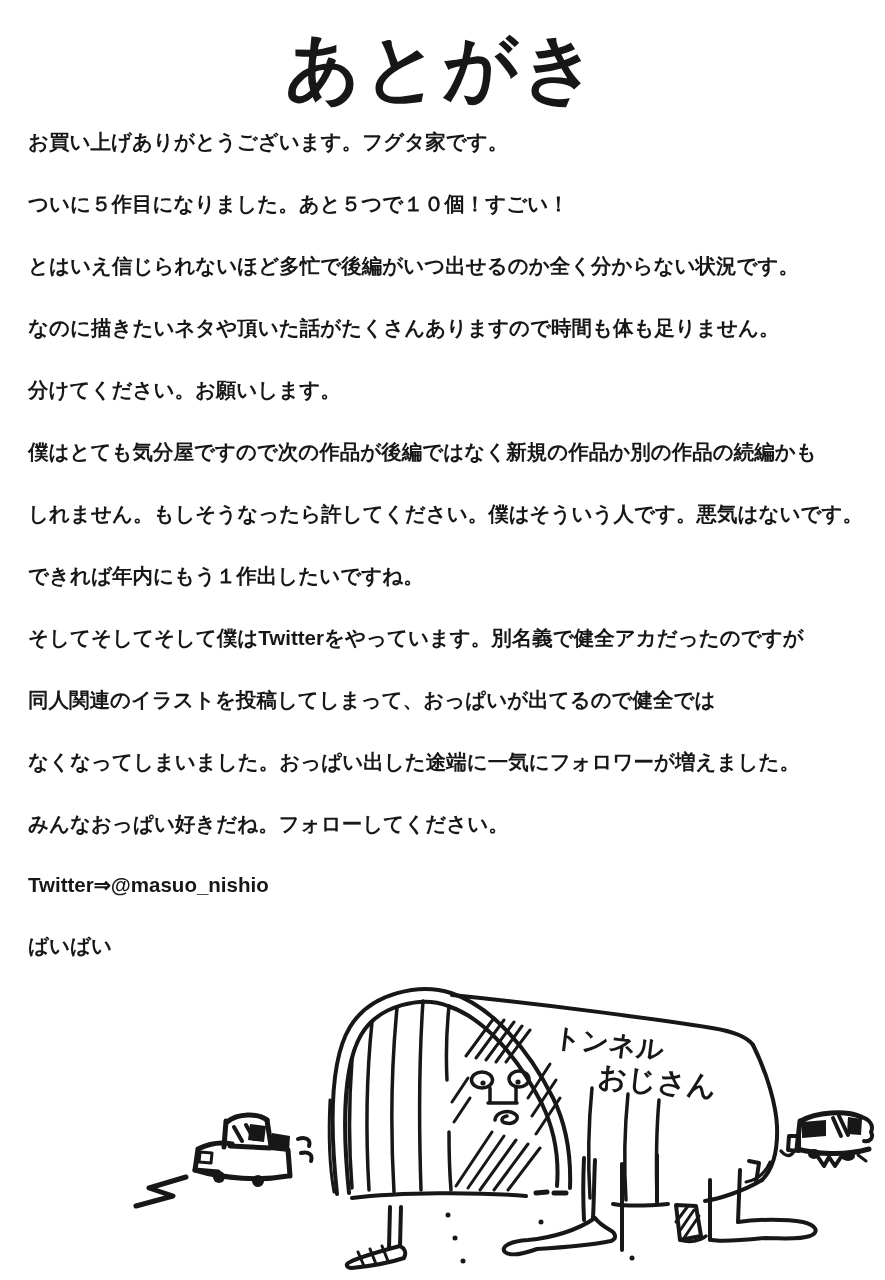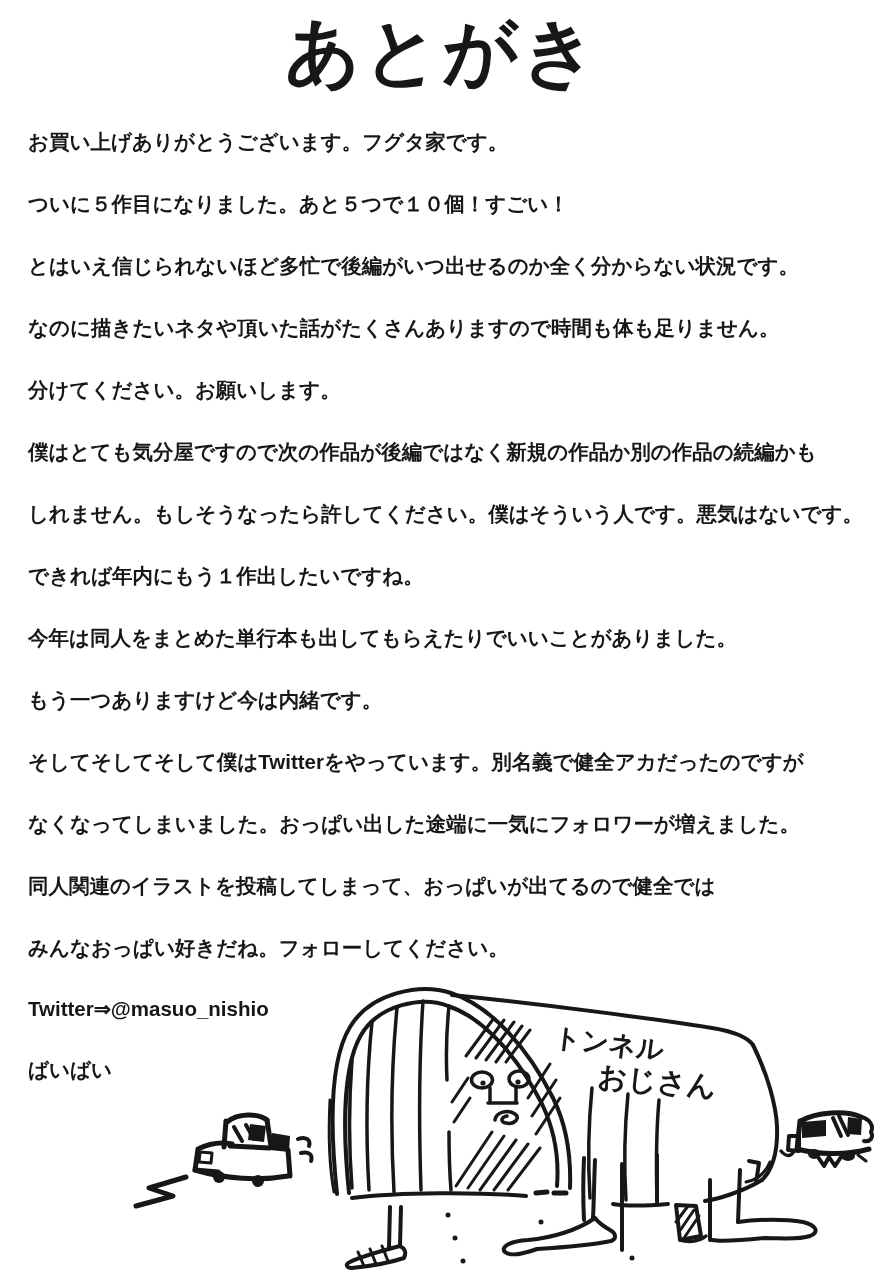--- a/index.html
+++ b/index.html
@@ -3,21 +3,21 @@
 <meta charset="utf-8">
 <style>
   html,body{margin:0;padding:0;}
   body{
     width:885px;height:1280px;
     background:#ffffff;color:#171717;
     font-family:"Liberation Sans",sans-serif;
     position:relative;overflow:hidden;
   }
   .title{
-    margin:0;padding-top:4px;height:96px;line-height:96px;
+    margin:16px;padding-top:4px;height:96px;line-height:96px;
     text-align:center;
     font-family:Liberation Serif, serif;
     font-weight:bold;font-size:74px;letter-spacing:3px;
   }
   .text-block{
     position:absolute;top:98px;left:28px;right:0;
     font-size:20.5px;line-height:37px;font-weight:600;
   }
   .para{margin:0 0 24px 0;}
   .line{white-space:nowrap;margin-top:25px;}
@@ -41,27 +41,23 @@
         <div class="line">とはいえ信じられないほど多忙で後編がいつ出せるのか全く分からない状況です。</div>
         <div class="line">なのに描きたいネタや頂いた話がたくさんありますので時間も体も足りません。</div>
         <div class="line">分けてください。お願いします。</div>
       </div>
       <div class="para">
         <div class="line">僕はとても気分屋ですので次の作品が後編ではなく新規の作品か別の作品の続編かも</div>
         <div class="line">しれません。もしそうなったら許してください。僕はそういう人です。悪気はないです。</div>
         <div class="line">できれば年内にもう１作出したいですね。</div>
       </div>
       <div class="para">
-        <div class="line">今年は同人をまとめた単行本も出してもらえたりでいいことがありました。</div>
-        <div class="line">もう一つありますけど今は内緒です。</div>
-      </div>
-      <div class="para">
         <div class="line">そしてそしてそして僕はTwitterをやっています。別名義で健全アカだったのですが</div>
+        <div class="line">同人関連のイラストを投稿してしまって、おっぱいが出てるので健全では</div>
         <div class="line">なくなってしまいました。おっぱい出した途端に一気にフォロワーが増えました。</div>
-        <div class="line">同人関連のイラストを投稿してしまって、おっぱいが出てるので健全では</div>
         <div class="line">みんなおっぱい好きだね。フォローしてください。</div>
       </div>
     </div>
   <p class="contact">Twitter⇒@masuo_nishio</p>
   <p class="signoff">ばいばい</p>
 </main>
 
 <svg class="sketch" viewBox="0 970 885 310" fill="none" stroke="#171717" stroke-width="4" stroke-linecap="round" stroke-linejoin="round">
 
   <g>

